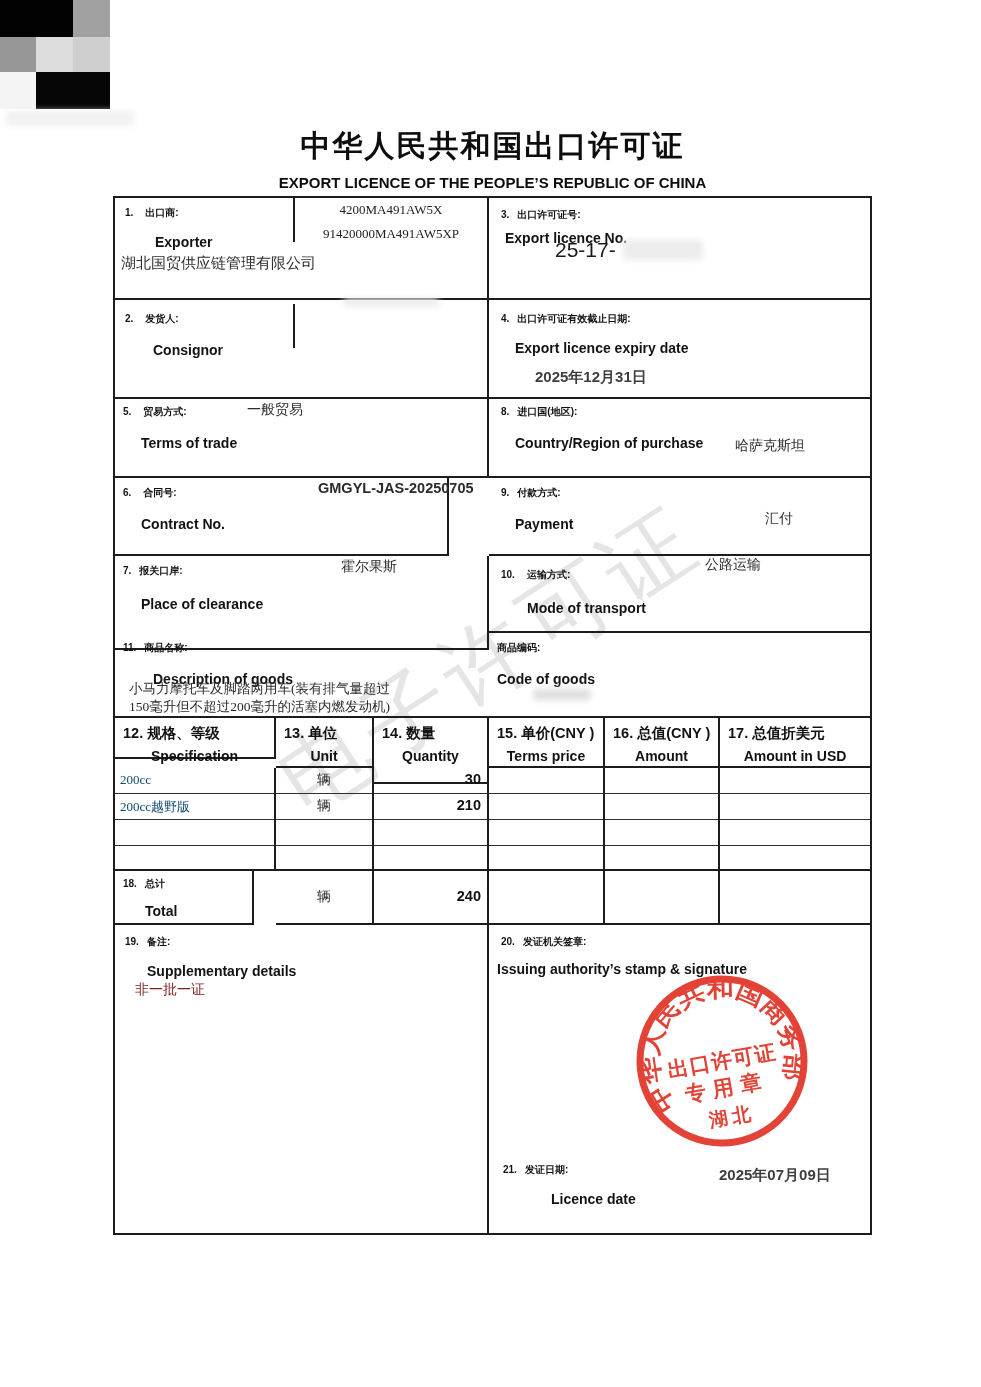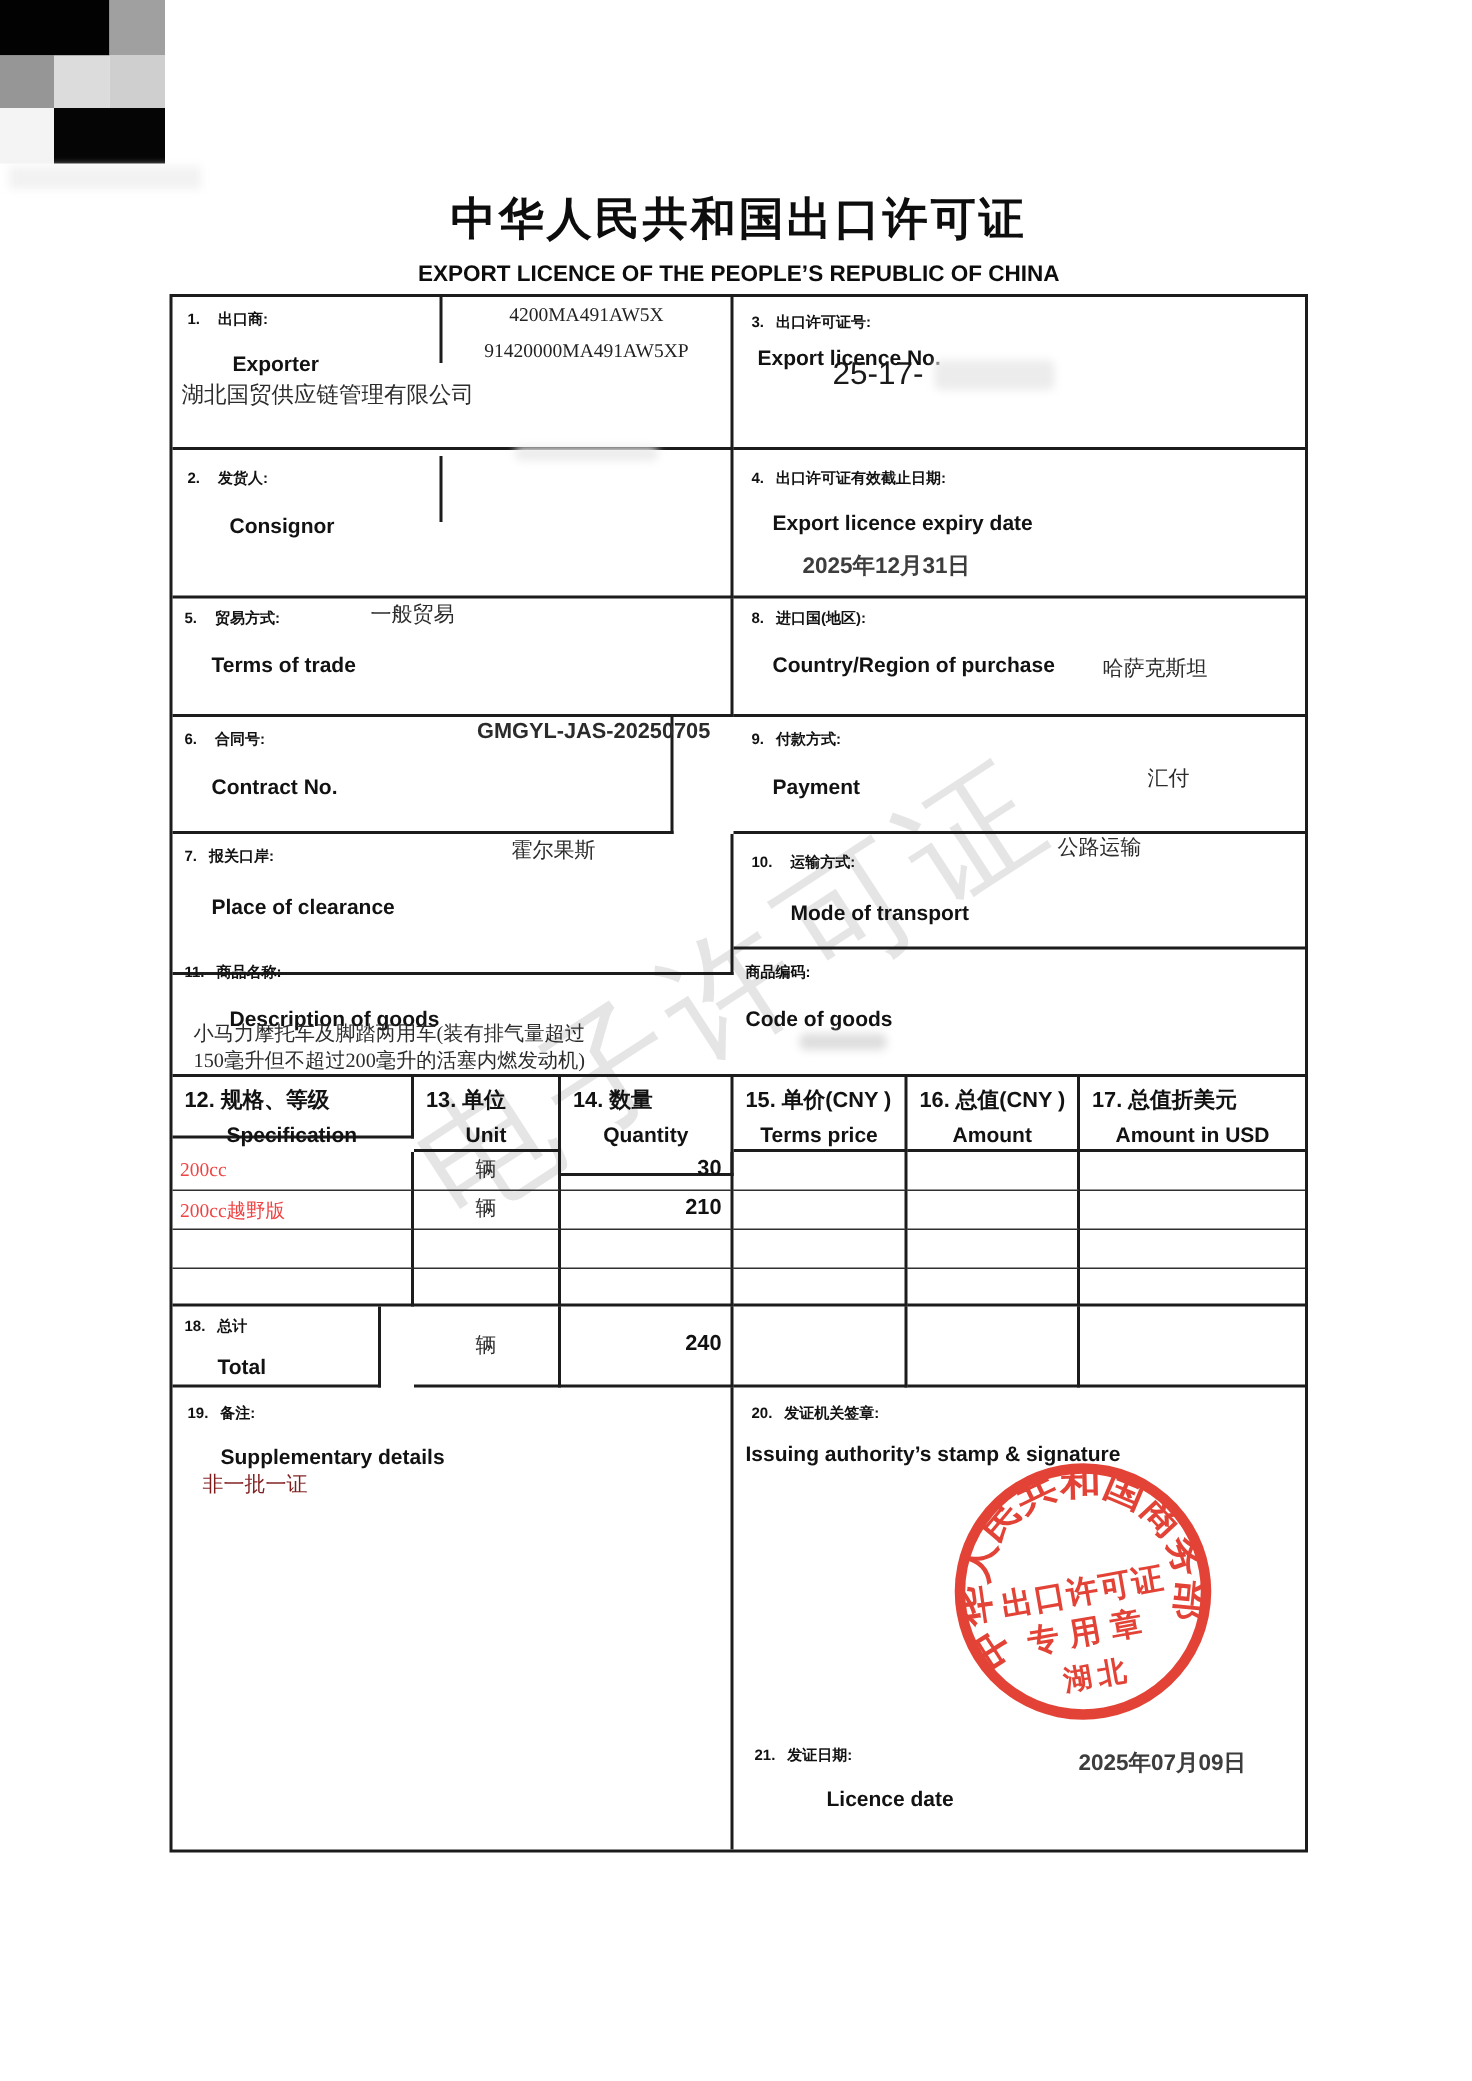--- a/index.html
+++ b/index.html
@@ -37,21 +37,21 @@
          font-family:"Liberation Serif","DejaVu Serif",serif;font-size:13px;color:#222;}
   .codes div{margin-bottom:8px;white-space:nowrap;}
   .smudge{position:absolute;background:#ececec;filter:blur(3px);border-radius:4px;}
   .desc{position:absolute;font-family:"Liberation Serif","DejaVu Serif",serif;
         font-size:13.5px;color:#2c2c2c;line-height:18px;white-space:nowrap;}
   
   .ghzh{position:absolute;left:8px;top:6px;font-weight:700;font-size:14.5px;color:#121212;white-space:nowrap;}
   .ghen{position:absolute;left:0;top:30px;width:100%;text-align:center;font-weight:700;
         font-size:14px;color:#121212;white-space:nowrap;}
   .spec{position:absolute;left:5px;top:4px;font-family:"Liberation Serif","DejaVu Serif",serif;
-        font-size:13px;color:#ef4444;white-space:nowrap;}
+        font-size:13px;color:#0c4a6e;white-space:nowrap;}
   .unit{position:absolute;left:0;top:3px;width:100%;text-align:center;
         font-family:"Liberation Serif","DejaVu Serif",serif;font-size:14px;color:#2c2c2c;}
   .qty{position:absolute;right:6px;top:3px;font-weight:700;font-size:14.5px;color:#111;}
   
   .stampbox{position:absolute;}
 </style>
 </head>
 <body>
 
 <div class="page">

